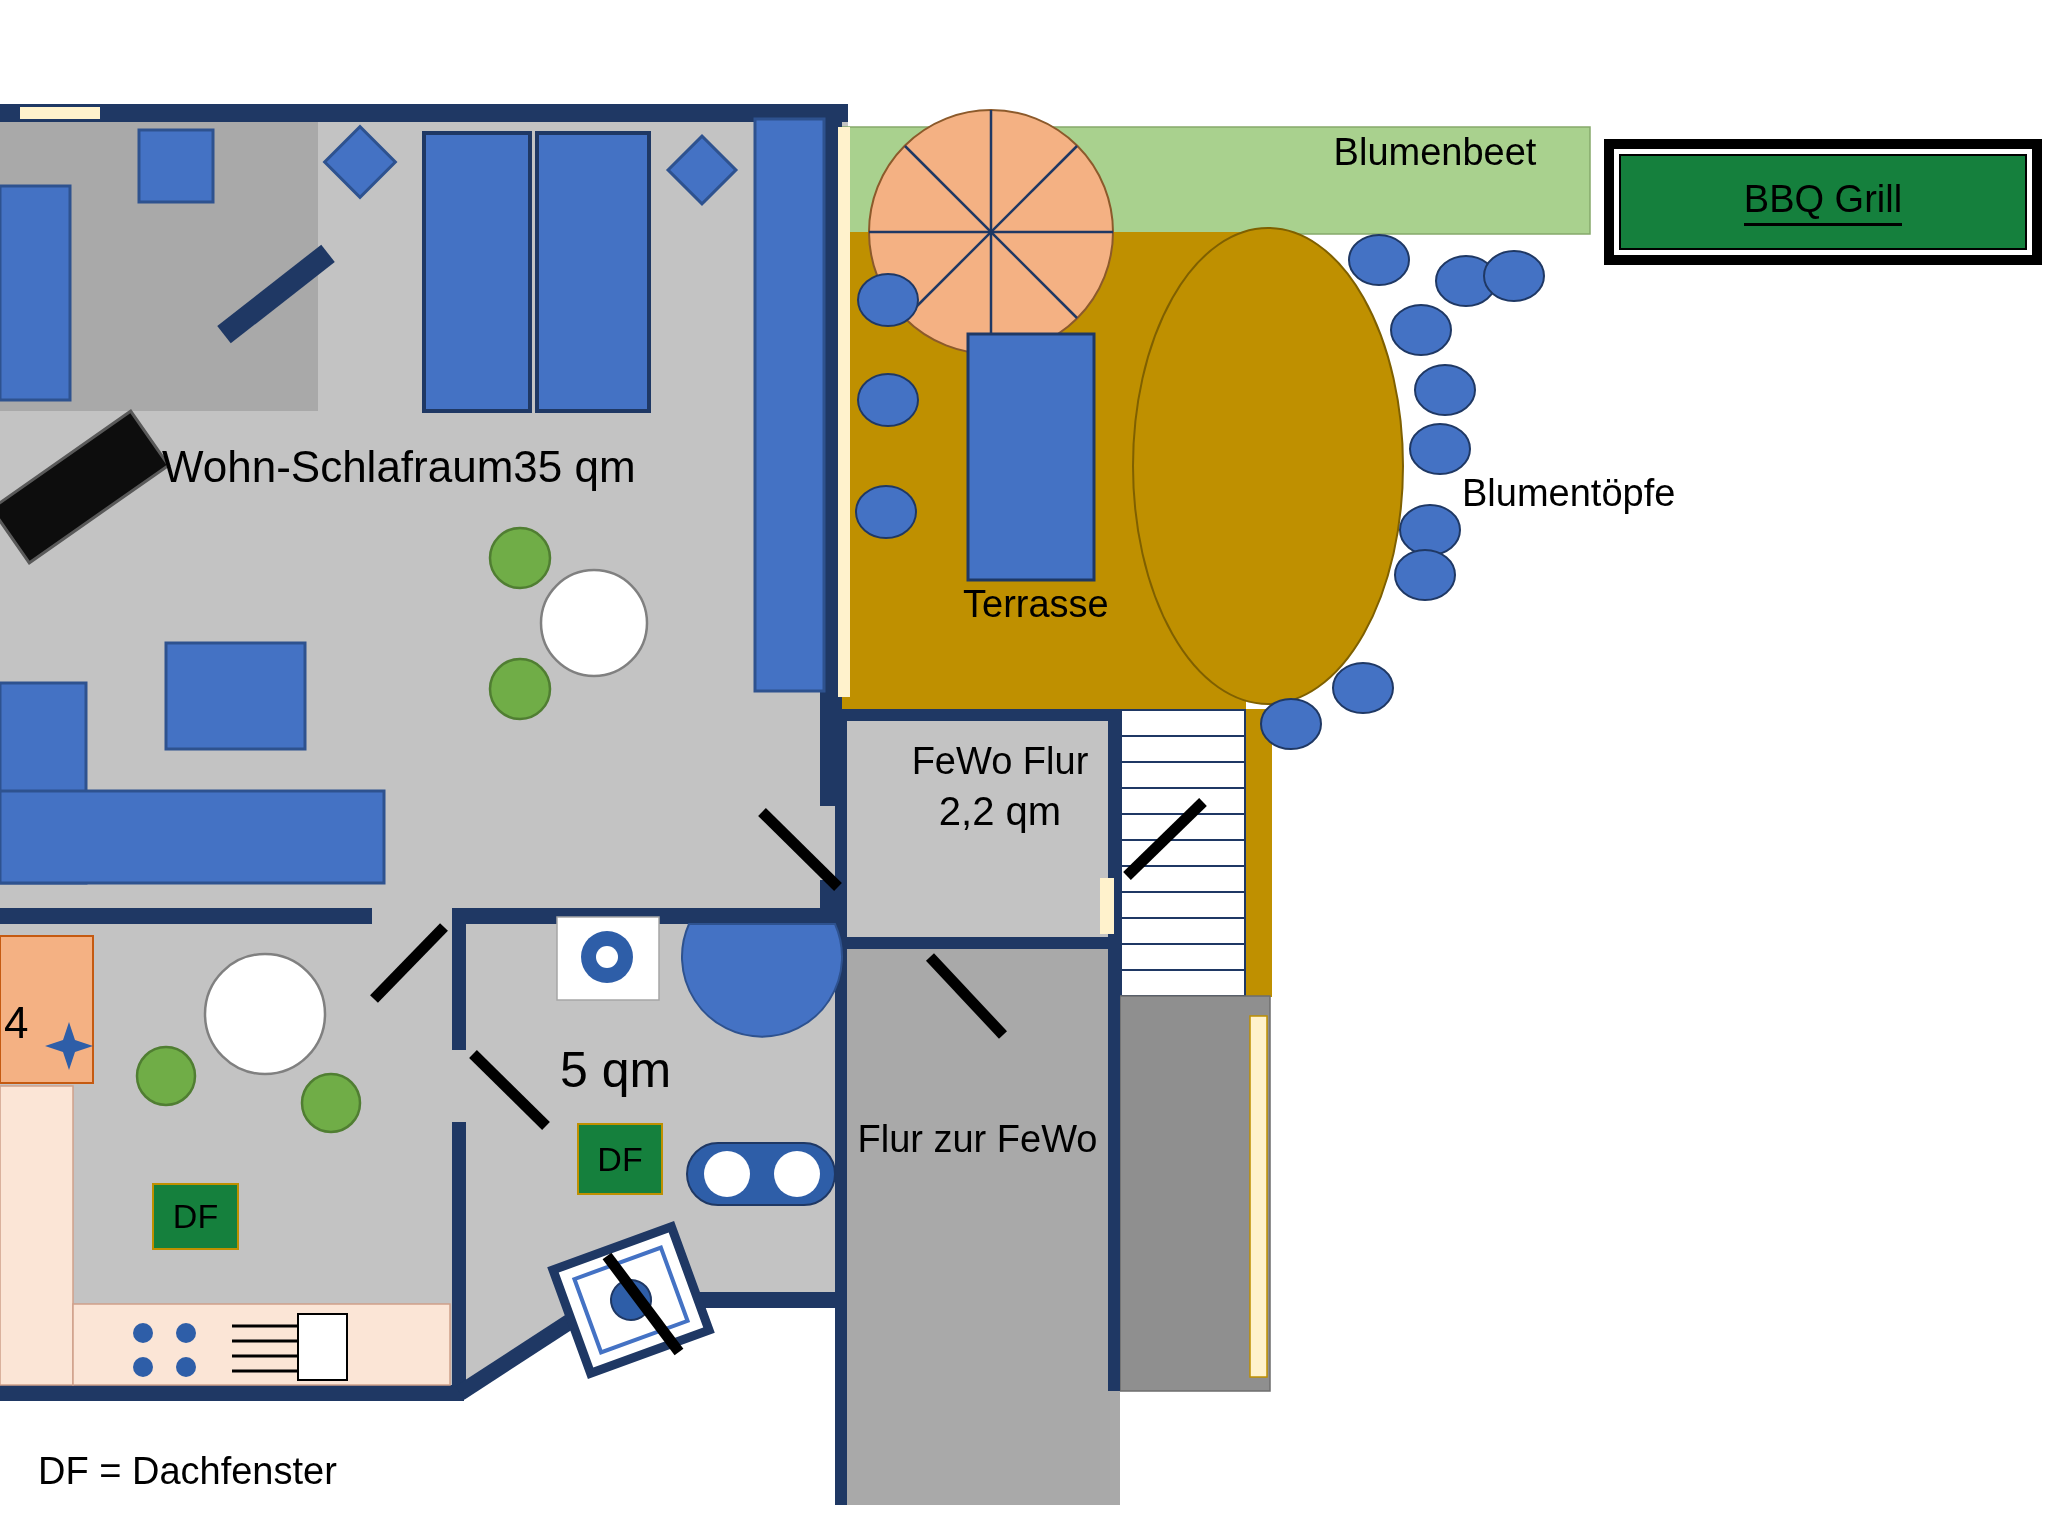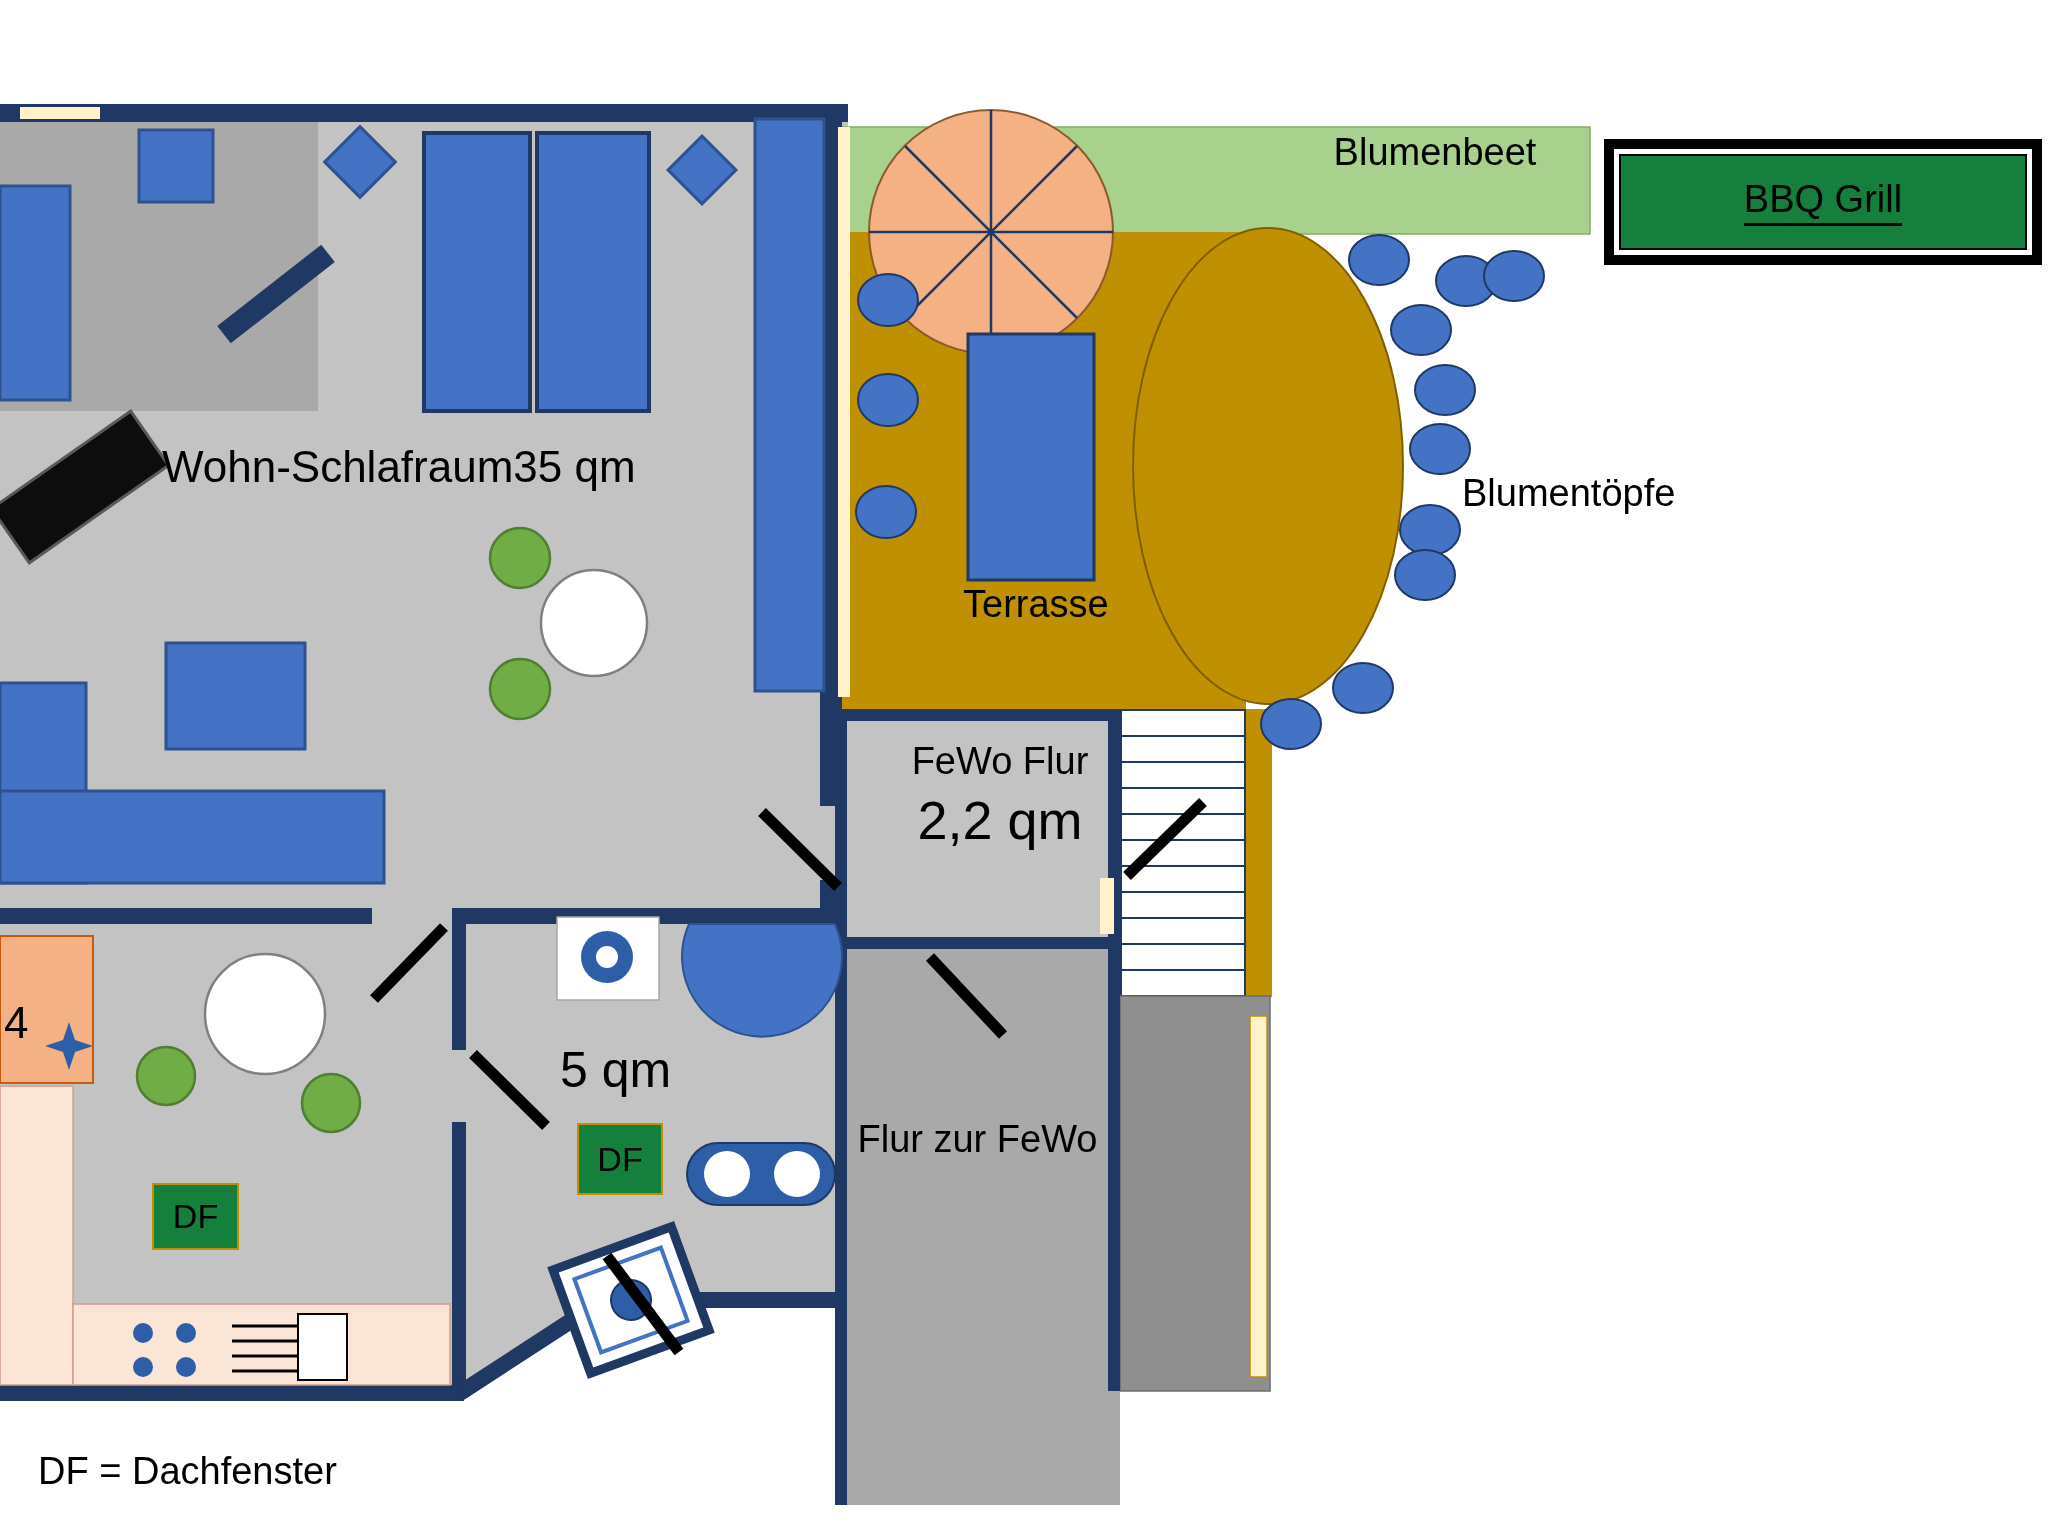--- a/index.html
+++ b/index.html
@@ -20,21 +20,21 @@
   }
   .bbq{
     position:absolute;left:1604px;top:119px;width:438px;height:126px;
     background:#15803d;border:10px solid #000;box-sizing:border-box;
     box-shadow: inset 0 0 0 5px #fff, inset 0 0 0 7px #000;
     display:flex;align-items:center;justify-content:center;margin-top:20px;
   }
   .bbq span{font-size:38px;border-bottom:3px solid #000;padding-bottom:2px;}
   .fewoflur-lbl{position:absolute;left:847px;top:740px;width:210px;text-align:center;padding-left:48px;}
   .fewoflur-lbl .l1{font-size:38px;}
-  .fewoflur-lbl .l2{font-size:54px;margin-top:6px;}
+  .fewoflur-lbl .l2{font-size:40px;margin-top:6px;}
 </style>
 </head>
 <body>
 
 <div class="canvas">
 
   <svg class="plan-svg" viewBox="0 0 2048 1538">
 
     <g>
       <rect x="0" y="117" width="848" height="807" fill="#c3c3c3"></rect>

